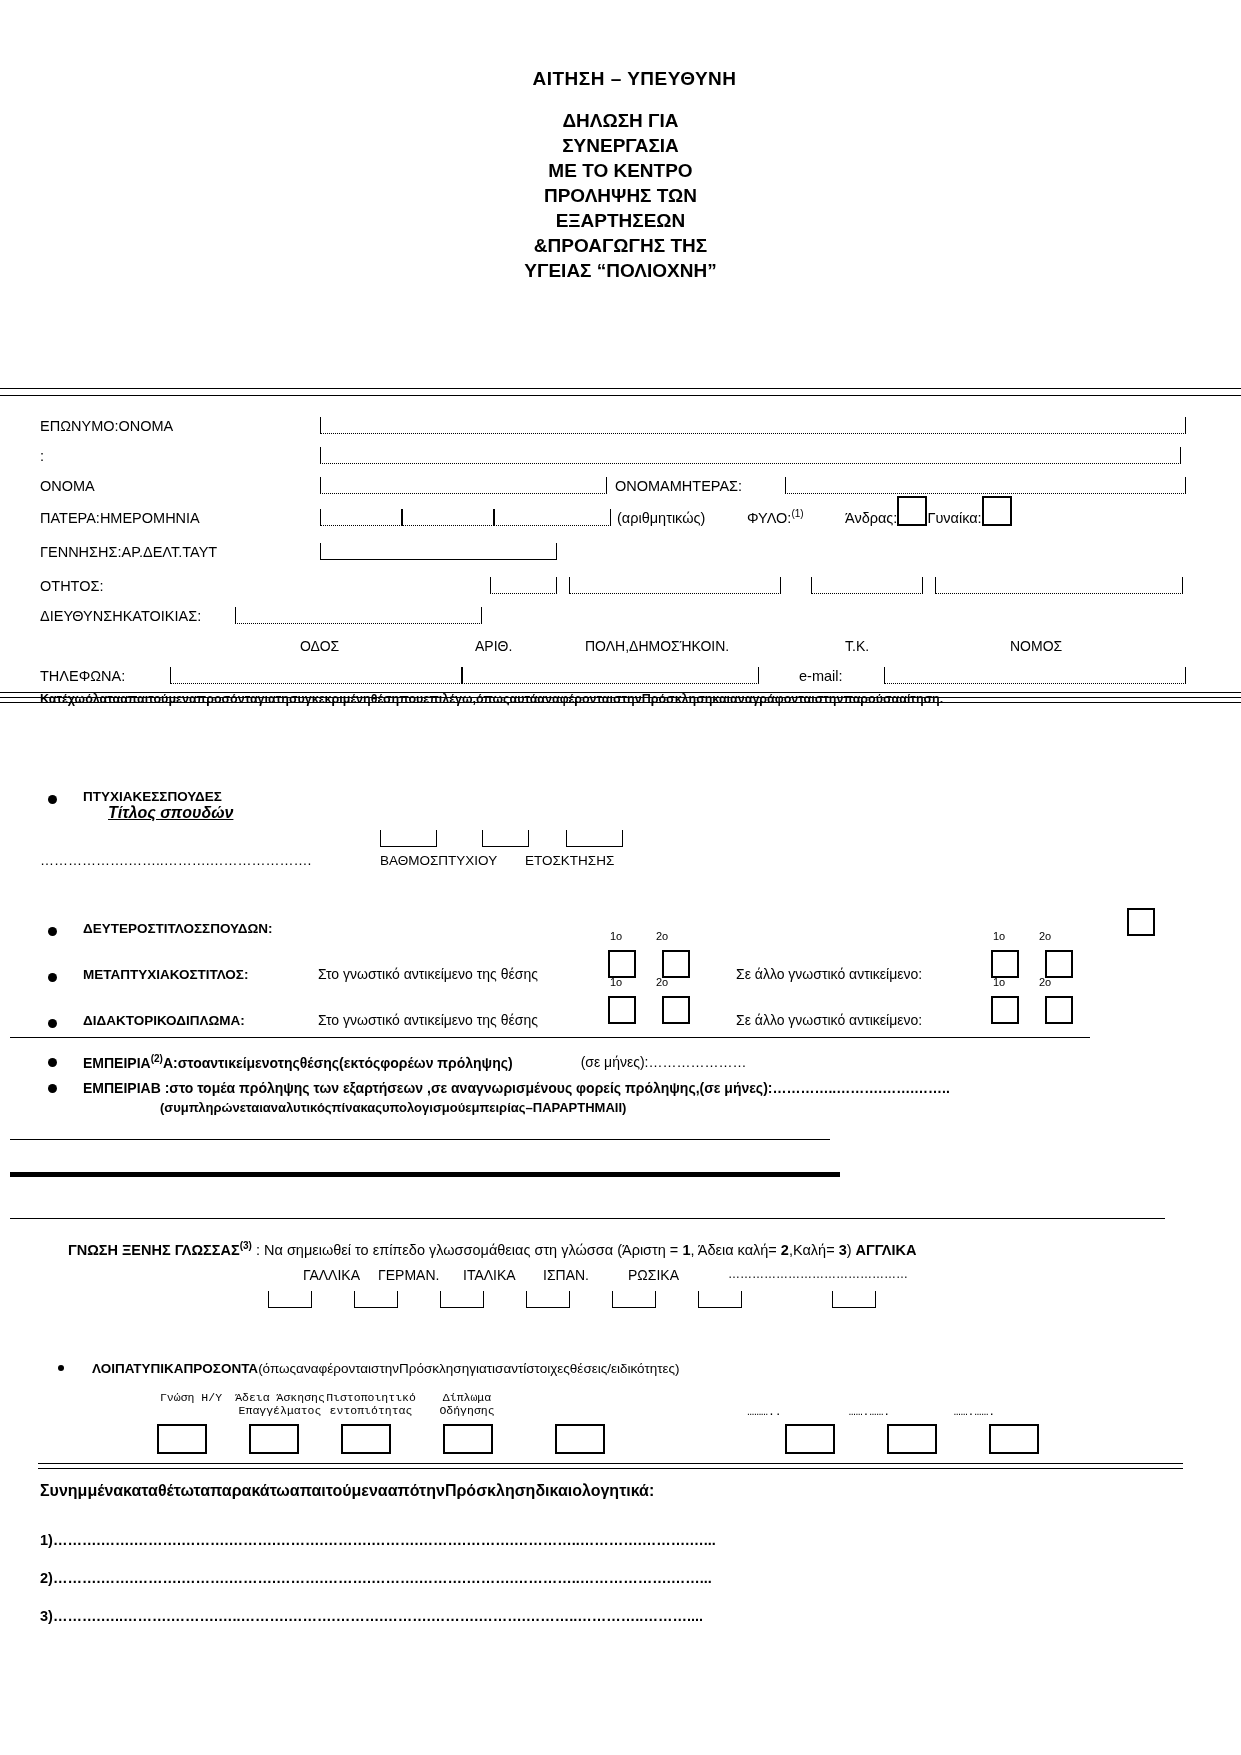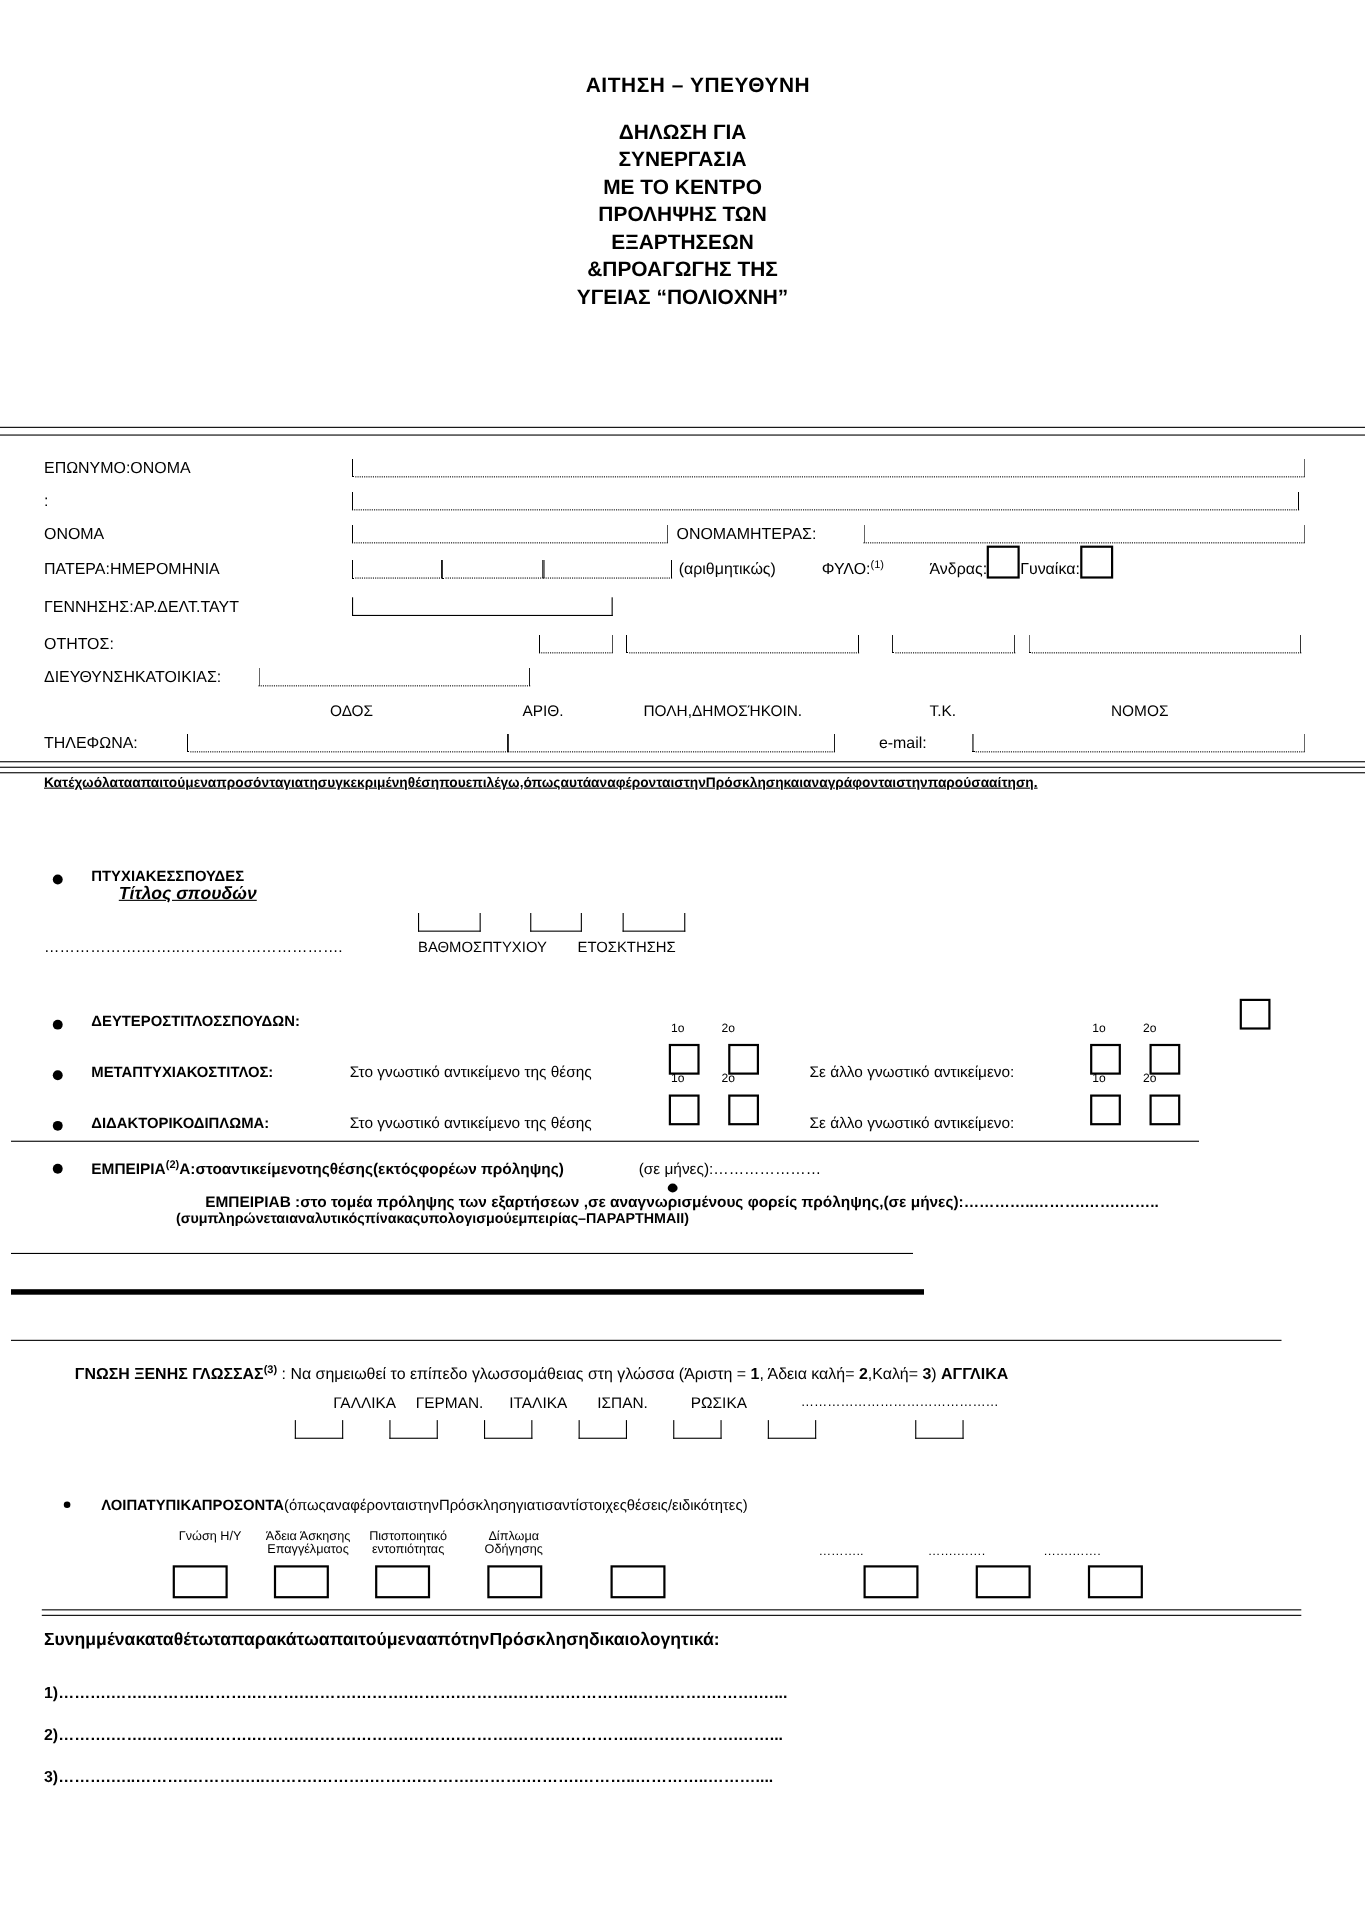--- a/index.html
+++ b/index.html
@@ -108,21 +108,21 @@
     </div>
 
     <div class="row" style="height:30px;">
       <div class="lbl" style="width:130px">ΤΗΛΕΦΩΝΑ:</div>
       <div class="bracket" style="width:290px"></div>
       <div class="bracket" style="width:295px"></div>
       <div class="lbl" style="width:85px;padding-left:40px;">e-mail:</div>
       <div class="bracket" style="flex:1;margin-right:15px;"></div>
     </div>
 
-    <div style="font-size:12.5px;font-weight:bold;margin-top:20px;text-decoration:underline;">Κατέχωόλατααπαιτούμεναπροσόνταγιατησυγκεκριμένηθέσηπουεπιλέγω,όπωςαυτάαναφέρονταιστηνΠρόσκλησηκαιαναγράφονταιστηνπαρούσααίτηση.</div>
+    <div style="font-size:12.5px;font-weight:bold;margin-top:8px;">Κατέχωόλατααπαιτούμεναπροσόνταγιατησυγκεκριμένηθέσηπουεπιλέγω,όπωςαυτάαναφέρονταιστηνΠρόσκλησηκαιαναγράφονταιστηνπαρούσααίτηση.</div>
   </div>
 
   <div style="position:absolute;top:692px;left:0;width:1241px;">
     <hr class="hr-thin">
     <div style="height:3px"></div>
     <hr class="hr-thin">
     <div style="height:3px"></div>
     <hr class="hr-thin">
   </div>
 
@@ -201,21 +201,21 @@
     </div>
 
   <div style="position:absolute;top:1048px;left:40px;width:1160px;">
     <div class="row" style="height:28px;align-items:center;">
       <span class="bullet" style="margin-left:8px;margin-right:26px;"></span>
       <span class="lbl bold" style="font-size:14px;">
         <span>ΕΜΠΕΙΡΙΑ</span><sup>(2)</sup><span>Α:στοαντικείμενοτηςθέσης(εκτόςφορέων πρόληψης)</span>
       </span>
       <span style="font-size:14px;padding-left:68px;">(σε μήνες):…………………</span>
     </div>
-    <div class="row" style="height:24px;align-items:center;flex-direction:column;">
+    <div class="row" style="height:24px;align-items:center;">
       <span class="bullet" style="margin-left:8px;margin-right:26px;"></span>
       <span class="lbl bold" style="font-size:14px;">ΕΜΠΕΙΡΙΑΒ :στο τομέα πρόληψης των  εξαρτήσεων ,σε αναγνωρισμένους φορείς πρόληψης,(σε μήνες):…………..……….…….……..</span>
     </div>
     <div style="margin-left:120px;font-size:13px;font-weight:bold;">(συμπληρώνεταιαναλυτικόςπίνακαςυπολογισμούεμπειρίας–ΠΑΡΑΡΤΗΜΑΙΙ)</div>
   </div>
 
   <div style="position:absolute;top:1139px;left:10px;width:820px;">
       <hr class="hr-thin">
     </div>
   <div style="position:absolute;top:1172px;left:10px;width:830px;">
@@ -250,21 +250,21 @@
   </div>
 
   <div style="position:absolute;top:1355px;left:52px;width:1160px;">
     <div class="row" style="height:26px;align-items:center;">
       <span style="width:6px;height:6px;border-radius:50%;background:#000;margin-left:6px;margin-right:28px;"></span>
       <span style="font-size:13.5px;">
         <span class="bold">ΛΟΙΠΑΤΥΠΙΚΑΠΡΟΣΟΝΤΑ</span><span>(όπωςαναφέρονταιστηνΠρόσκλησηγιατισαντίστοιχεςθέσεις/ειδικότητες)</span>
       </span>
     </div>
 
-    <div style="display:flex;margin-top:10px;padding-left:95px;font-size:11.5px;text-align:center;">
+    <div style="display:flex;margin-top:10px;padding-left:95px;font-size:11.5px;text-align:center;font-family:Liberation Mono, monospace;">
       <div style="width:88px;">
         <div></div>
         <div>Γνώση Η/Υ</div>
       </div>
       <div style="width:90px;">
         <div>Άδεια Άσκησης</div>
         <div>Επαγγέλματος</div>
       </div>
       <div style="width:92px;">
         <div>Πιστοποιητικό</div>

